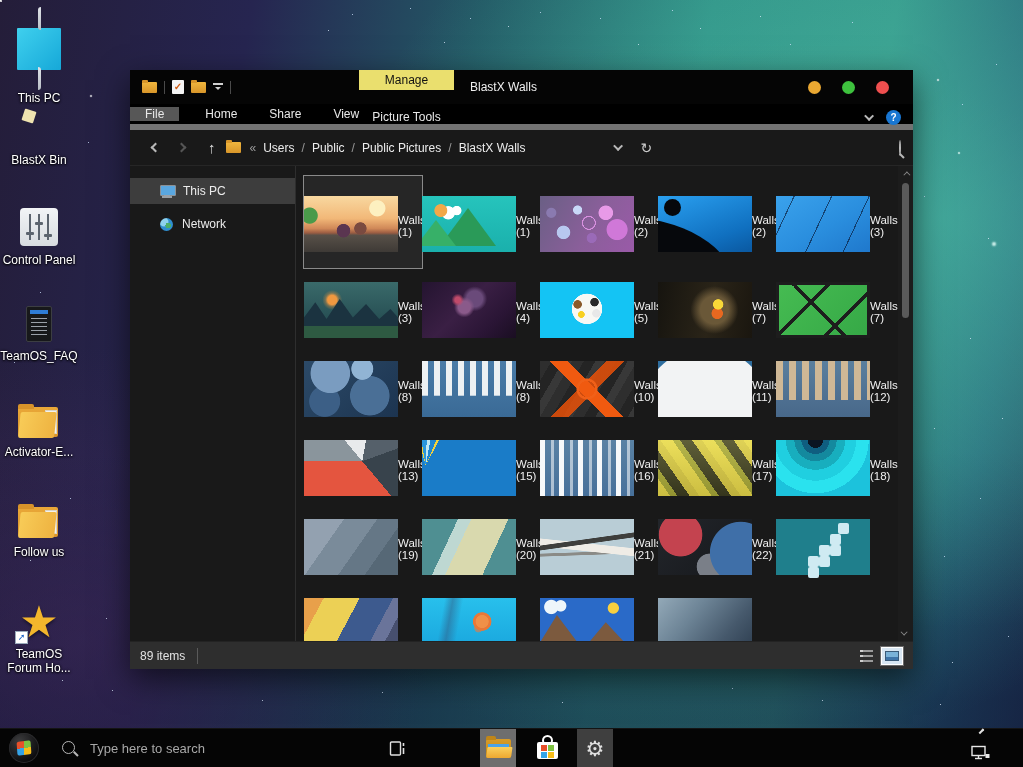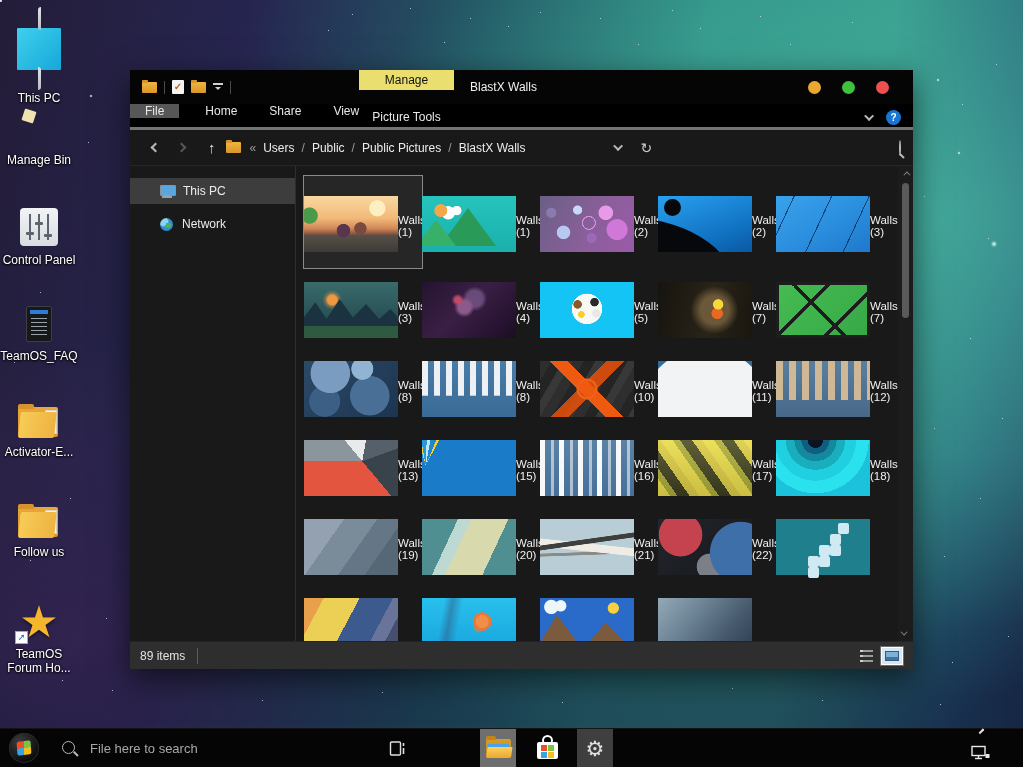--- a/index.html
+++ b/index.html
@@ -77,21 +77,21 @@
   .mini-folder::before{content:"";position:absolute;left:0;top:-2px;width:6px;height:3px;background:#d8962a;border-radius:1px 1px 0 0;}
   .mini-check{width:12px;height:14px;background:#f4f4f4;border-radius:1px;font-size:10px;line-height:14px;text-align:center;color:#d05a10;font-weight:bold;}
   .qat-drop{width:10px;border-top:2px solid #cfcfcf;position:relative;height:8px;}
   .qat-drop::after{content:"";position:absolute;left:2px;top:2px;border:3px solid transparent;border-top-color:#cfcfcf;}
   .manage-tab{position:absolute;left:229px;top:0;width:95px;height:20px;background:#eadf6e;color:#111;
     display:flex;align-items:center;justify-content:center;font-size:12px;}
   .win-title{position:absolute;left:340px;top:0;height:34px;display:flex;align-items:center;color:#f0f0f0;font-size:12px;}
   .lights{position:absolute;right:24px;top:0;height:34px;display:flex;align-items:center;gap:21px;}
   .tl{width:13px;height:13px;border-radius:50%;}
   
-  .ribbonrow{height:26px;background:#000;display:flex;align-items:flex-start;position:relative;border-bottom:3px solid #737373;}
+  .ribbonrow{height:26px;background:#000;display:flex;align-items:center;position:relative;border-bottom:6px solid #737373;}
   .rtab{display:flex;align-items:center;padding:0 16px;color:#e8e8e8;font-size:12px;}
   .rtab.file{background:#575757;margin-right:10px;padding:0 15px;}
   .rtab.pictools{position:absolute;left:229px;top:0;height:26px;width:95px;justify-content:center;padding:0;}
   .ribbon-right{position:absolute;right:12px;top:0;height:26px;display:flex;align-items:center;gap:12px;}
   .chev{display:inline-block;width:7px;height:7px;border-left:2px solid #b8b8b8;border-bottom:2px solid #b8b8b8;}
   .chev.down{transform:rotate(-45deg) translateY(-2px);}
   .chev.left{transform:rotate(45deg);}
   .chev.right{transform:rotate(-135deg);}
   .chev.up{transform:rotate(135deg) translateY(-2px);}
   .help-dot{width:15px;height:15px;border-radius:50%;background:#1876d2;color:#fff;font-size:10px;font-weight:bold;
@@ -303,21 +303,21 @@
 <div class="desktop">
   <div class="stars"></div>
   <div class="stars-bright"></div>
 
   <div class="desk-icon" style="left:0;top:10px;">
     <span class="dicon ic-monitor"><span class="scr"><i></i></span><span class="std"></span><span class="base"></span></span>
     <div class="dlabel">This PC</div>
   </div>
   <div class="desk-icon" style="left:0;top:108px;">
     <span class="dicon ic-trash"><span class="paper"></span><span class="lid"></span><span class="can"></span></span>
-    <div class="dlabel">Manage Bin</div>
+    <div class="dlabel">BlastX Bin</div>
   </div>
   <div class="desk-icon" style="left:0;top:306px;">
     <span class="dicon ic-doc"></span>
     <div class="dlabel">TeamOS_FAQ</div>
   </div>
   <div class="desk-icon" style="left:0;top:208px;">
     <span class="dicon ic-sliders">
       <i style="left:9px;">
           <b style="top:18px;"></b>
         </i><i style="left:18px;">
@@ -548,21 +548,21 @@
       </span>
     </div>
   </div>
 </div>
 
 <div class="taskbar">
   <div class="tb-win">
       <i></i>
     </div>
   <span class="tb-search mag" style="width:13px;height:13px;"></span>
-  <span class="tb-search-text">File here to search</span>
+  <span class="tb-search-text">Type here to search</span>
   <span class="tb-taskview">
     <svg width="18" height="17" viewBox="0 0 18 17">
       <rect x="2.5" y="2" width="10" height="13" rx="1" fill="none" stroke="#e0e0e0" stroke-width="1.4"></rect>
       <line x1="15.5" y1="3" x2="15.5" y2="6" stroke="#e0e0e0" stroke-width="1.6"></line>
       <line x1="15.5" y1="8" x2="15.5" y2="14" stroke="#e0e0e0" stroke-width="1.6"></line>
     </svg>
   </span>
   <div class="tb-app tb-explorer">
     <span class="tb-folder">
         <span class="bk"></span>

